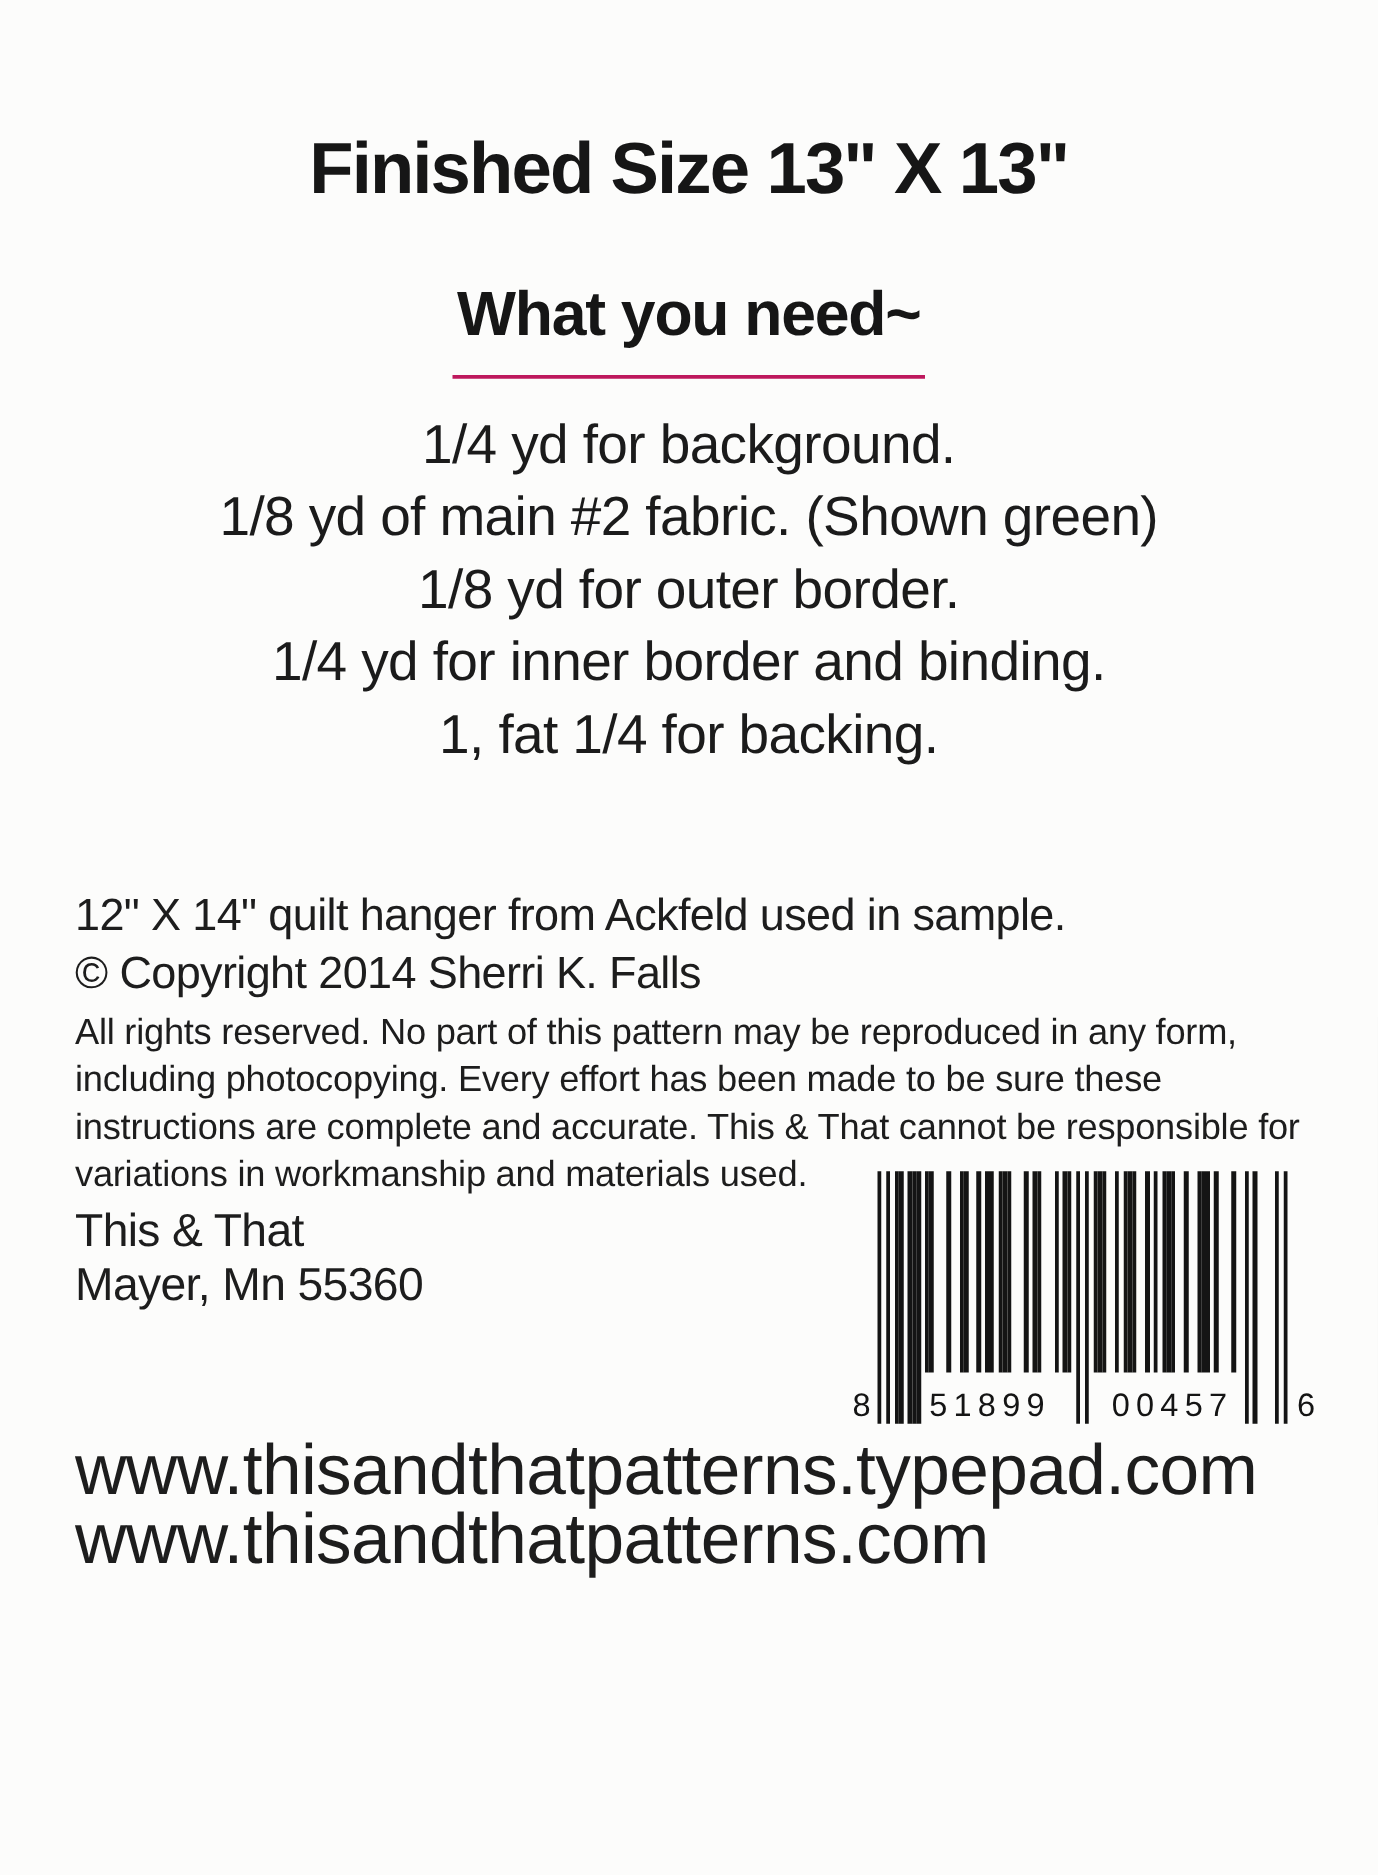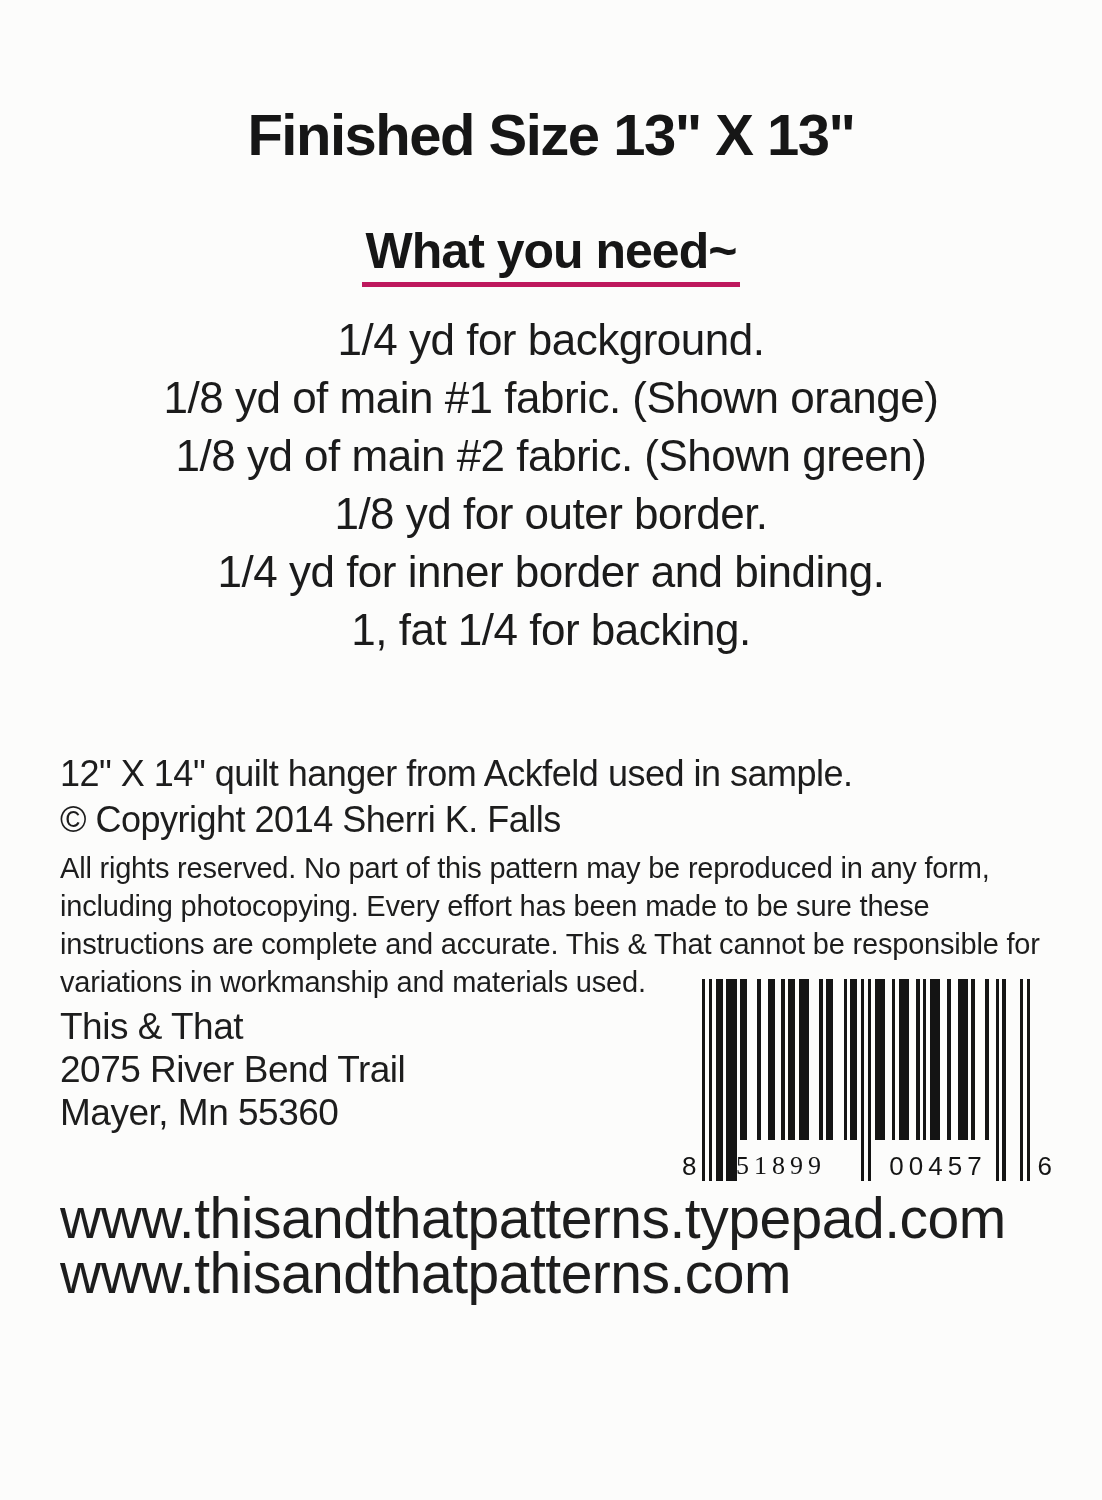--- a/index.html
+++ b/index.html
@@ -27,22 +27,22 @@
     color: #161616;
   }
   .subtitle-wrap { margin-top: 52px; }
   .subtitle {
     display: inline-block;
     margin: 0;
     font-size: 50px;
     font-weight: 700;
     letter-spacing: -1px;
     color: #161616;
-    border-bottom: 5px solid #be185d;
-    padding: 0 4px 2px 4px;
+    border-bottom: 3px solid #be185d;
+    padding: 0 4px 20px 4px;
   }
   .materials { margin-top: 24px; }
   .material-line {
     font-size: 44px;
     line-height: 58px;
     letter-spacing: -0.5px;
     color: #1b1b1b;
     white-space: nowrap;
   }
 
@@ -96,36 +96,35 @@
   .bc-m.tall { height: 100%; }
   .bc-d {
     position: absolute;
     font-size: 26px;
     color: #141414;
     bottom: 0;
     line-height: 30px;
   }
   .bc-left  { left: -6px; }
   .bc-right { right: -8px; }
-  .bc-g1 { left: 48px;  width: 112px; text-align: left; letter-spacing: 5px; font-family: Liberation Serif, serif; }
+  .bc-g1 { left: 48px;  width: 112px; text-align: center; letter-spacing: 5px; }
   .bc-g2 { left: 194px; width: 112px; text-align: center; letter-spacing: 5px; }
 </style>
 </head>
 <body>
 
 <div class="page">
 
   <div class="top">
     <h1 class="title">Finished Size 13" X 13"</h1>
     <div class="subtitle-wrap">
       <h2 class="subtitle">What you need~</h2>
     </div>
     <div class="materials" id="materials">
         <div class="material-line">1/4 yd for background.</div>
-        <div class="material-line">1/8 yd of main #1 fabric. (Shown orange)</div>
         <div class="material-line">1/8 yd of main #2 fabric. (Shown green)</div>
         <div class="material-line">1/8 yd for outer border.</div>
         <div class="material-line">1/4 yd for inner border and binding.</div>
         <div class="material-line">1, fat 1/4 for backing.</div>
       </div>
   </div>
 
   <div class="lower">
     <div class="bc-spacer"></div>
 
@@ -231,20 +230,19 @@
       <span class="bc-d bc-g1">51899</span>
       <span class="bc-d bc-g2">00457</span>
       <span class="bc-d bc-right">6</span>
     </div>
 
     <p class="hanger">12" X 14" quilt hanger from Ackfeld used in sample.</p>
     <p class="copyright">© Copyright 2014 Sherri K. Falls</p>
     <p class="rights">All rights reserved. No part of this pattern may be reproduced in any form, including photocopying. Every effort has been made to be sure these instructions are complete and accurate. This &amp; That cannot be responsible for variations in workmanship and materials used.</p>
 
     <p class="addr addr-first">This &amp; That</p>
-    <p class="addr">2075 River Bend Trail</p>
     <p class="addr">Mayer, Mn 55360</p>
 
     <p class="url url-first">www.thisandthatpatterns.typepad.com</p>
     <p class="url">www.thisandthatpatterns.com</p>
   </div>
 
 </div>
 
 </body></html>

